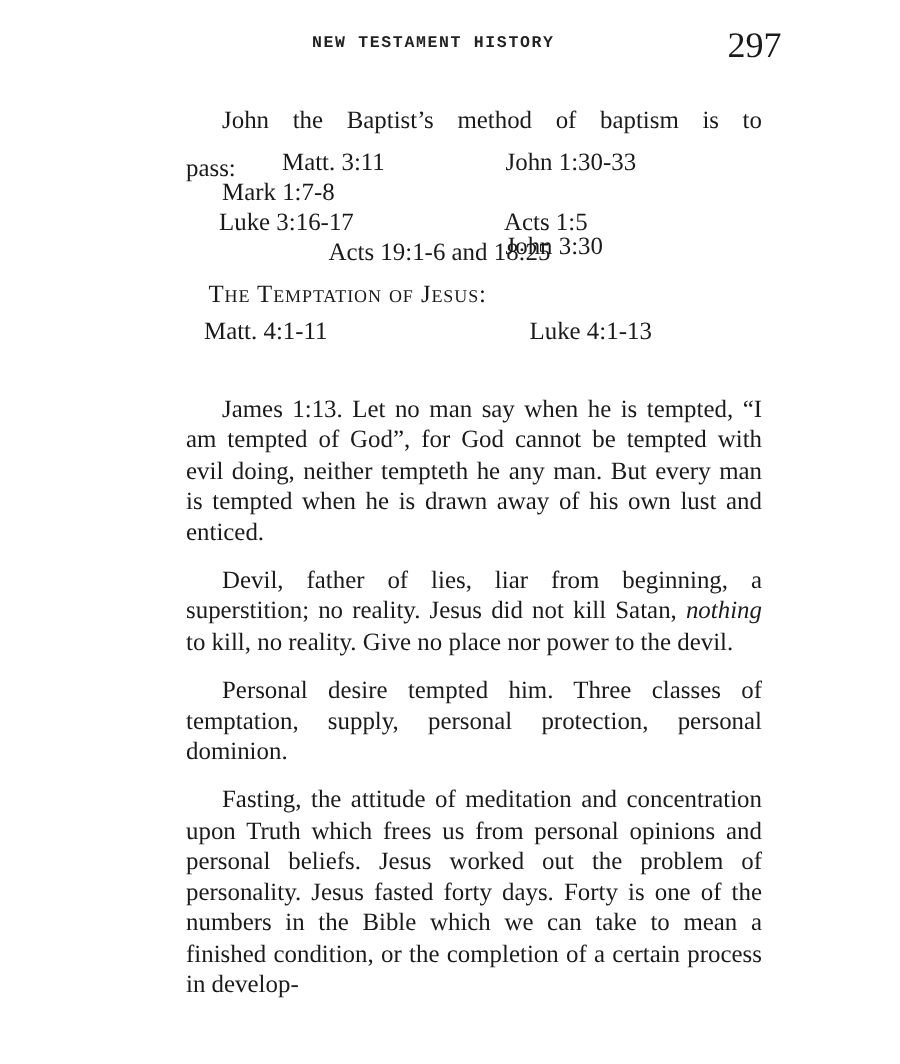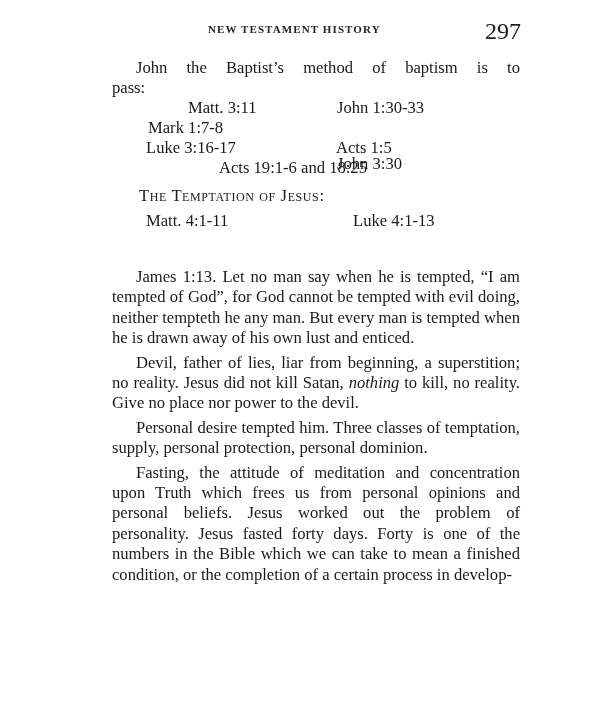--- a/index.html
+++ b/index.html
@@ -5,33 +5,33 @@
     html, body { margin: 0; padding: 0; background: #ffffff; }
     body {
       width: 600px; height: 709px; overflow: hidden; position: relative;
       font-family: "DejaVu Serif", "Liberation Serif", serif;
       color: #1a1a1a;
     }
     .page { position: absolute; left: 0; top: 0; width: 600px; height: 709px; background: #fff; }
     .header { position: absolute; top: 18px; left: 108px; width: 413px; height: 26px; }
     .running-head {
       position: absolute; left: 100px; top: 5px;
-      font-family: Liberation Serif, serif;
+      font-family: Liberation Mono, monospace;
       font-size: 11px; letter-spacing: 1.1px; font-weight: bold; color: #222;
     }
     .page-number {
       position: absolute; right: 0; top: 0;
       font-family: "Liberation Serif", serif; font-size: 24px; color: #1a1a1a;
     }
     .text {
       position: absolute; left: 112px; width: 408px;
       font-family: "Liberation Serif", serif; font-size: 16.6px; line-height: 20.4px;
       color: #1a1a1a;
     }
-    .para { text-align: justify; margin: 0; }
+    .para { text-align: justify; margin: 12px; }
     .indent { text-indent: 24px; }
     .ref-row { position: absolute; font-family: "Liberation Serif", serif; font-size: 16.6px; line-height: 20px; color: #1a1a1a; white-space: nowrap; }
     .sc { font-variant: small-caps; letter-spacing: 0.6px; }
     em { font-style: italic; }
   </style>
 </head>
 <body>
 
 <div class="page">
 
@@ -47,23 +47,23 @@
 
   <div class="ref-row" style="left:148px; top:98px;margin-left:40px;">Matt. 3:11</div>
   <div class="ref-row" style="left:337px; top:98px;">John 1:30-33</div>
   <div class="ref-row" style="left:148px; top:118px;">Mark 1:7-8</div>
   <div class="ref-row" style="left:337px; top:118px;margin-top:36px;">John 3:30</div>
   <div class="ref-row" style="left:146px; top:138px;">Luke 3:16-17</div>
   <div class="ref-row" style="left:336px; top:138px;">Acts 1:5</div>
   <div class="ref-row" style="left:219px; top:158px;">Acts 19:1-6 and 18:25</div>
 
   <div class="ref-row sc" style="left:139px; top:186px;">The Temptation of Jesus:</div>
-  <div class="ref-row" style="left:146px; top:211px;font-family:Liberation Serif, serif;">Matt. 4:1-11</div>
+  <div class="ref-row" style="left:136px; top:211px;font-family:Liberation Serif, serif;">Matt. 4:1-11</div>
   <div class="ref-row" style="left:353px; top:211px;">Luke 4:1-13</div>
 
-  <div class="text" style="top:267px;">
+  <div class="text" style="top:251px;">
     <p class="para indent">James 1:13. Let no man say when he is tempted, “I am tempted of God”, for God cannot be tempted with evil doing, neither tempteth he any man. But every man is tempted when he is drawn away of his own lust and enticed.</p>
     <p class="para indent" style="margin-top:4px;"><span>Devil, father of lies, liar from beginning, a superstition; no reality. Jesus did not kill Satan,</span> <em>nothing</em><span> to kill, no reality.  Give no place nor power to the devil.</span></p>
     <p class="para indent" style="margin-top:4px;">Personal desire tempted him. Three classes of temptation, supply, personal protection, personal dominion.</p>
     <p class="para indent" style="margin-top:4px;">Fasting, the attitude of meditation and concentration upon Truth which frees us from personal opinions and personal beliefs. Jesus worked out the problem of personality. Jesus fasted forty days. Forty is one of the numbers in the Bible which we can take to mean a finished condition, or the completion of a certain process in develop-</p>
   </div>
 
 </div>
 
 </body></html>

